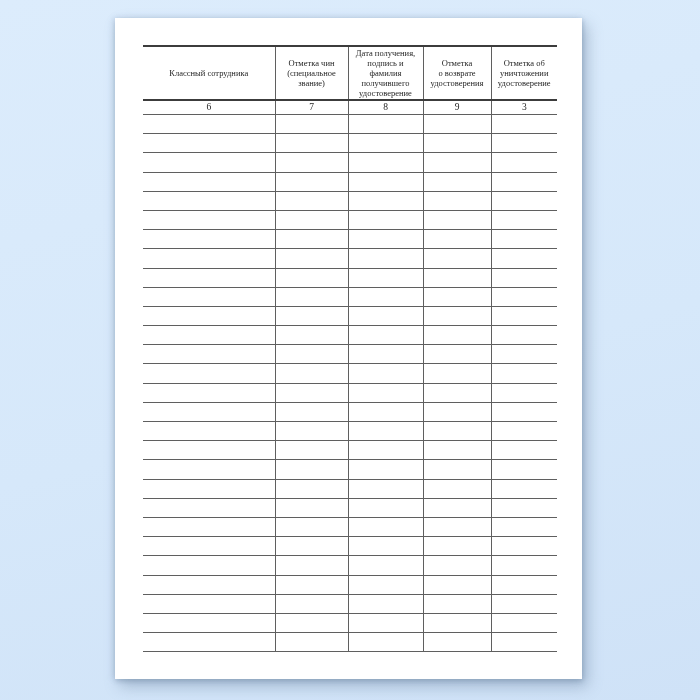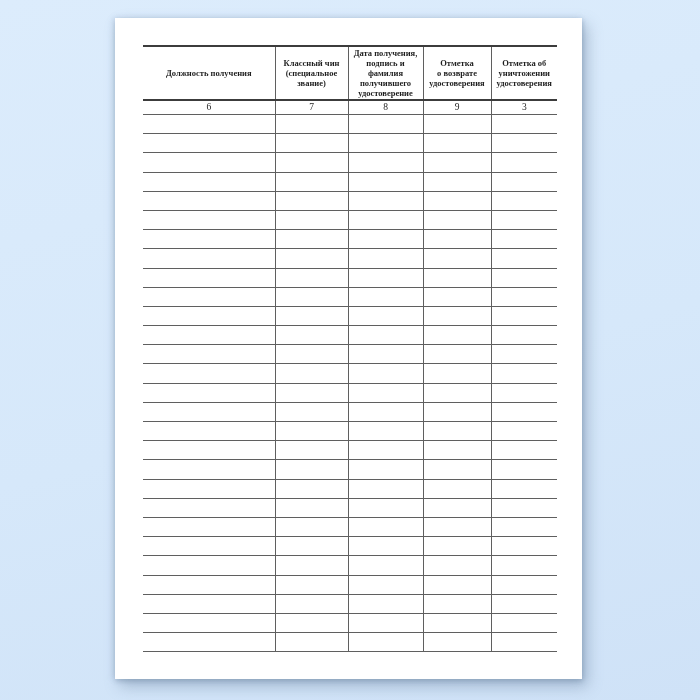--- a/index.html
+++ b/index.html
@@ -41,21 +41,21 @@
   table.register col.c3 { width: 75px; }
   table.register col.c4 { width: 68px; }
   table.register col.c5 { width: 66px; }
 
   tr.header-row th {
     border-top: 2px solid var(--heavy-line, #3c3c3c);
     border-bottom: 2px solid var(--heavy-line, #3c3c3c);
     height: 52px;
     vertical-align: middle;
     text-align: center;
-    font-weight: bold;
+    font-weight: normal;
     font-size: 8.5px;
     line-height: 10px;
     white-space: pre-line;
     padding: 0 2px;
   }
   tr.number-row td {
     border-bottom: 1px solid var(--line, #5f5f5f);
     height: 13px;
     text-align: center;
     vertical-align: middle;
@@ -82,35 +82,35 @@
     <table class="register">
       <colgroup>
         <col class="c1">
           <col class="c2">
           <col class="c3">
           <col class="c4">
           <col class="c5">
       </colgroup>
       <thead>
         <tr class="header-row">
-          <th>Должность получения</th>
-          <th>Классный чин
+          <th>Классный сотрудника</th>
+          <th>Отметка чин
 (специальное
 звание)</th>
           <th>Дата получения,
 подпись и
 фамилия
 получившего
 удостоверение</th>
           <th>Отметка
 о возврате
 удостоверения</th>
           <th>Отметка об
 уничтожении
-удостоверения</th>
+удостоверение</th>
         </tr>
         <tr class="number-row">
           <td>6</td>
           <td>7</td>
           <td>8</td>
           <td>9</td>
           <td>3</td>
         </tr>
       </thead>
       <tbody class="grid">

